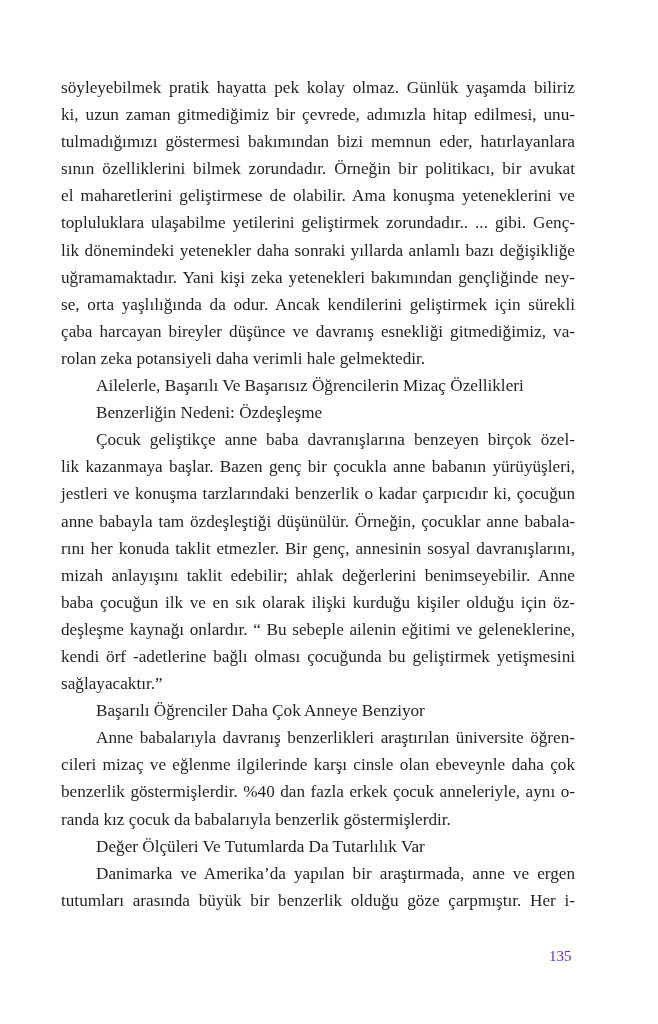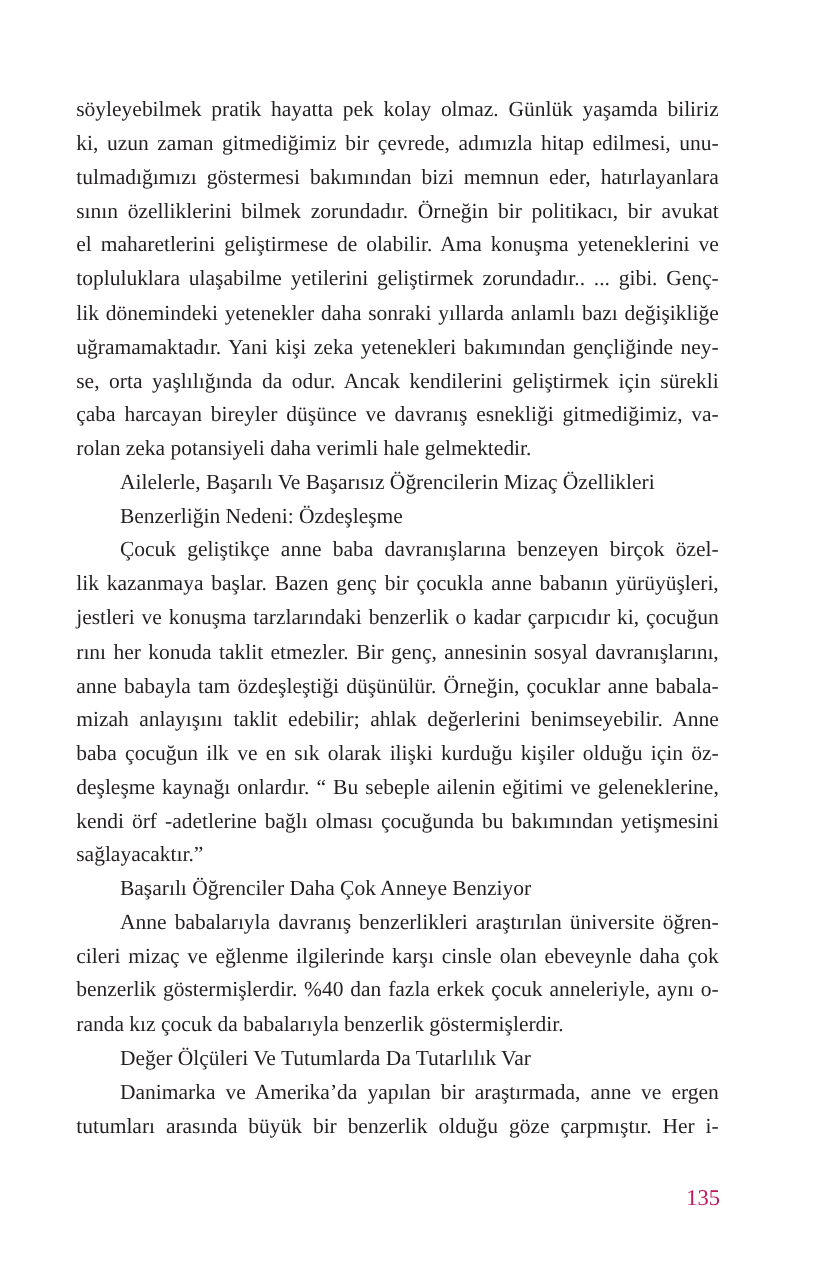--- a/index.html
+++ b/index.html
@@ -41,22 +41,22 @@
     font-weight: normal;
     text-align-last: left;
   }
   .line.subheading {
     text-align-last: left;
   }
   .page-number {
     position: absolute;
     left: 549px;
     top: 948px;
-    font-size: 18px;
-    color: #be185d;
+    font-size: 15px;
+    color: #6d28d9;
   }
 </style>
 </head>
 <body>
 
 <div class="page">
 
   <div>
     <span class="line">söyleyebilmek pratik hayatta pek kolay olmaz. Günlük yaşamda biliriz</span>
     <span class="line">ki, uzun zaman gitmediğimiz bir çevrede, adımızla hitap edilmesi, unu-</span>
@@ -72,26 +72,26 @@
   </div>
 
   <span class="line indent heading">Ailelerle, Başarılı Ve Başarısız Öğrencilerin Mizaç Özellikleri</span>
 
   <span class="line indent subheading">Benzerliğin Nedeni: Özdeşleşme</span>
 
   <div>
     <span class="line indent">Çocuk geliştikçe anne baba davranışlarına benzeyen birçok özel-</span>
     <span class="line">lik kazanmaya başlar. Bazen genç bir çocukla anne babanın yürüyüşleri,</span>
     <span class="line">jestleri ve konuşma tarzlarındaki benzerlik o kadar çarpıcıdır ki, çocuğun</span>
+    <span class="line">anne babayla tam özdeşleştiği düşünülür. Örneğin, çocuklar anne babala-</span>
     <span class="line">rını her konuda taklit etmezler. Bir genç, annesinin sosyal davranışlarını,</span>
-    <span class="line">anne babayla tam özdeşleştiği düşünülür. Örneğin, çocuklar anne babala-</span>
     <span class="line">mizah anlayışını taklit edebilir; ahlak değerlerini benimseyebilir. Anne</span>
     <span class="line">baba çocuğun ilk ve en sık olarak ilişki kurduğu kişiler olduğu için öz-</span>
     <span class="line">deşleşme kaynağı onlardır. “ Bu sebeple ailenin eğitimi ve geleneklerine,</span>
-    <span class="line">kendi örf -adetlerine bağlı olması çocuğunda bu bakımından yetişmesini</span>
+    <span class="line">kendi örf -adetlerine bağlı olması çocuğunda bu geliştirmek yetişmesini</span>
     <span class="line last">sağlayacaktır.”</span>
   </div>
 
   <span class="line indent subheading">Başarılı Öğrenciler Daha Çok Anneye Benziyor</span>
 
   <div>
     <span class="line indent">Anne babalarıyla davranış benzerlikleri araştırılan üniversite öğren-</span>
     <span class="line">cileri mizaç ve eğlenme ilgilerinde karşı cinsle olan ebeveynle daha çok</span>
     <span class="line">benzerlik göstermişlerdir. %40 dan fazla erkek çocuk anneleriyle, aynı o-</span>
     <span class="line last">randa kız çocuk da babalarıyla benzerlik göstermişlerdir.</span>

